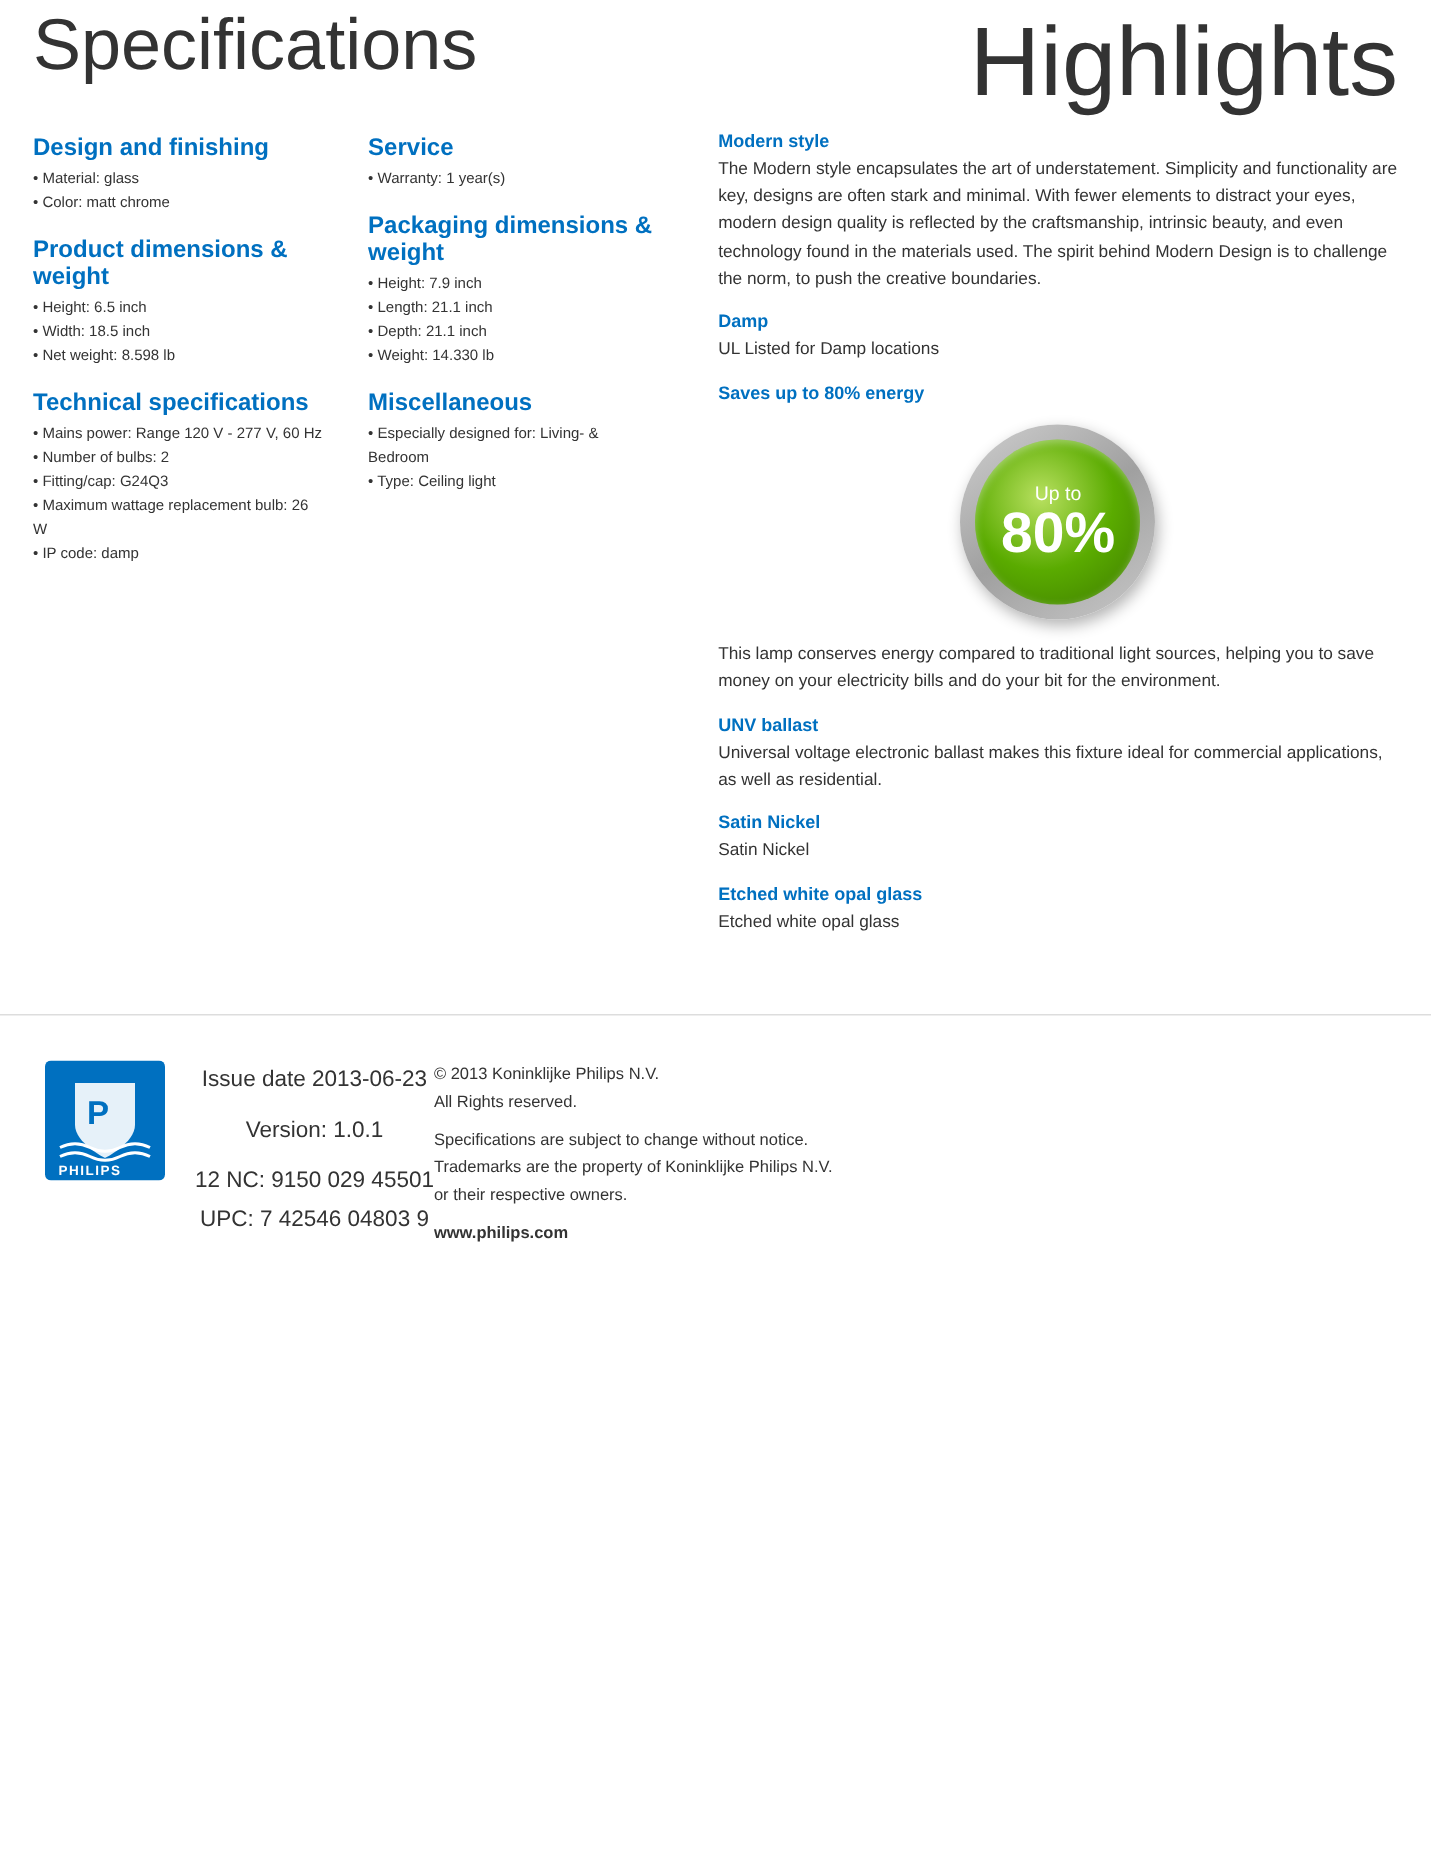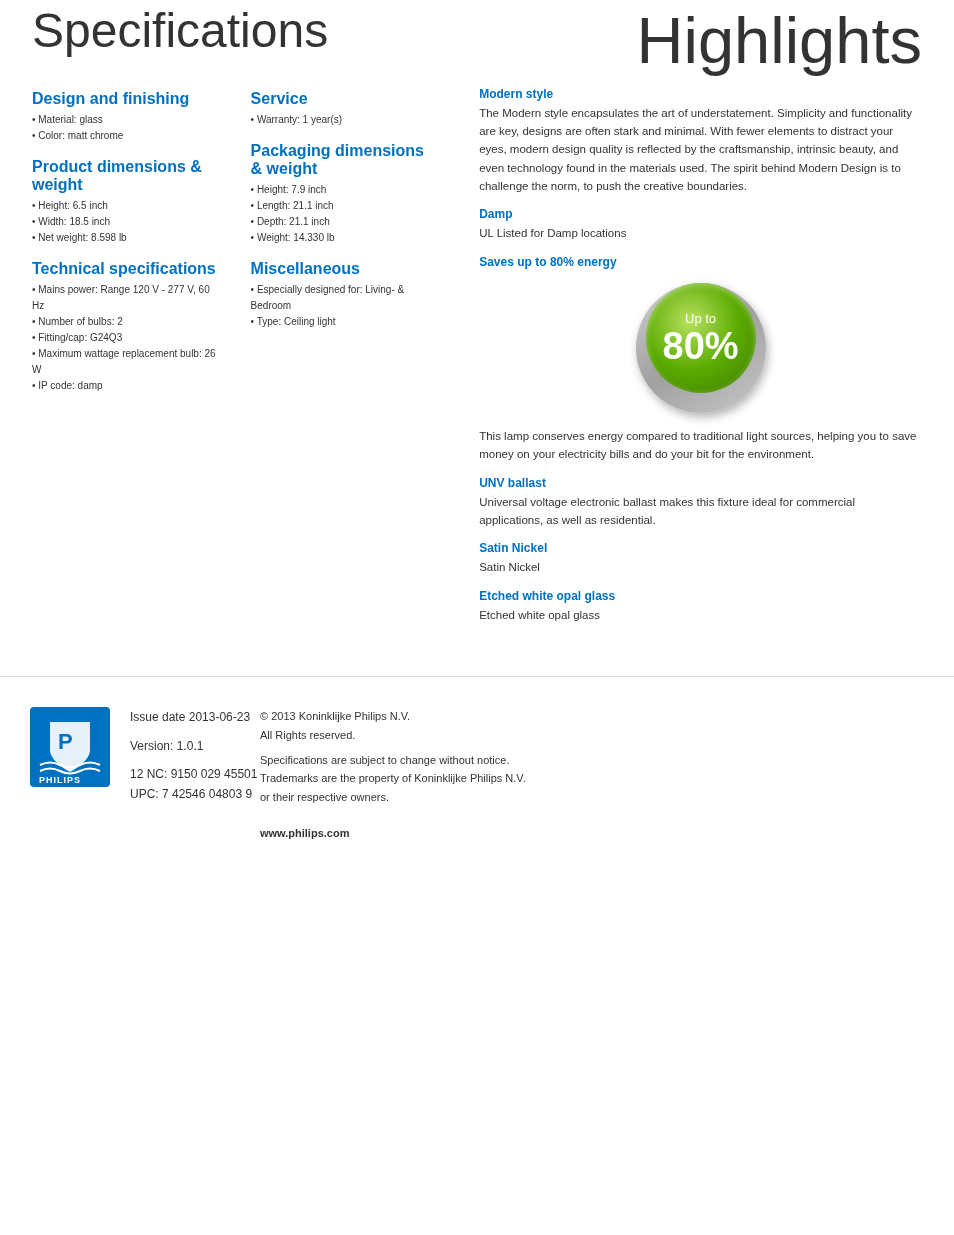--- a/index.html
+++ b/index.html
@@ -34,21 +34,21 @@
       font-size: 13px;
       font-weight: bold;
       padding: 5px 18px;
       height: 30px;
       display: flex;
       align-items: center;
     }
     
     .main-content {
       display: flex;
-      padding: 0 32px;
+      padding: 0 22px;
       margin-top: 5px;
     }
     .left-col {
       width: 48%;
       padding-right: 20px;
     }
     .right-col {
       width: 52%;
       padding-left: 20px;
       border-left: none;
@@ -108,20 +108,21 @@
       display: flex;
       justify-content: center;
       margin: 14px 0;
     }
     .badge-outer {
       width: 130px;
       height: 130px;
       border-radius: 50%;
       background: linear-gradient(145deg, #d0d0d0, #a0a0a0, #c8c8c8);
       display: flex;
+      align-items: center;
       justify-content: center;
       box-shadow: 2px 4px 10px rgba(0,0,0,0.3);
     }
     .badge-inner {
       width: 110px;
       height: 110px;
       border-radius: 50%;
       background: radial-gradient(circle at 40% 35%, #b8e060, #5aab00, #3d7a00);
       display: flex;
       flex-direction: column;
@@ -163,22 +164,23 @@
       flex-shrink: 0;
       margin-right: 20px;
     }
     .footer-cols {
       display: flex;
       align-items: flex-start;
       gap: 0;
     }
     .footer-col1 {
       min-width: 130px;
-      font-size: 12px;
+      font-size: 15px;
       line-height: 1.7;
+      text-align: center;
     }
     .footer-col2 {
       font-size: 11px;
       line-height: 1.7;
       max-width: 360px;
     }
     .footer-col2 .website {
       font-weight: bold;
     }
   </style>
@@ -316,19 +318,19 @@
           <div>UPC: 7 42546 04803 9</div>
         </div>
         <div class="footer-col2">
           <div>© 2013 Koninklijke Philips N.V.</div>
           <div>All Rights reserved.</div>
           <div style="height:6px;"></div>
           <div>Specifications are subject to change without notice.</div>
           <div>Trademarks are the property of Koninklijke Philips N.V.</div>
           <div>or their respective owners.</div>
           <div style="height:6px;"></div>
-          <div class="website" style="font-weight:bold;margin-top:11px;">www.philips.com</div>
+          <div class="website" style="font-weight:bold;">www.philips.com</div>
         </div>
       </div>
     </div>
   </div>
 
 </div>
 
 </body></html>

